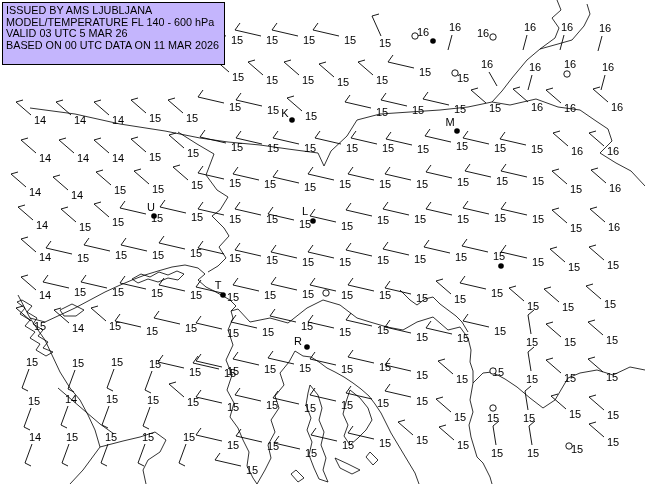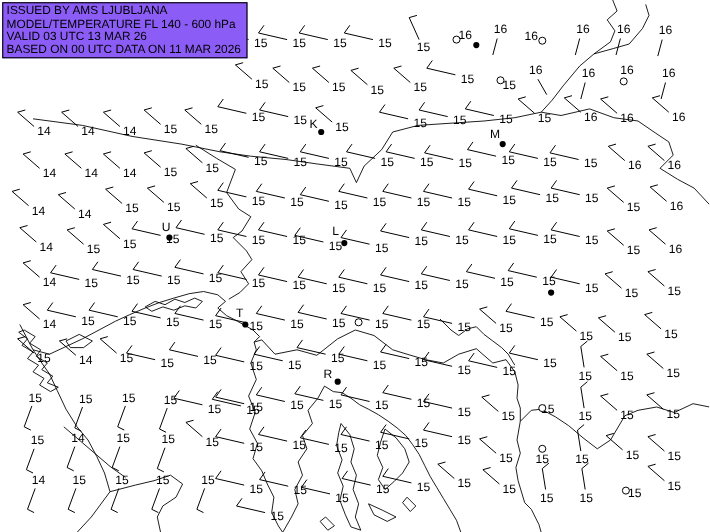--- a/index.html
+++ b/index.html
@@ -1,20 +1,20 @@
 <!DOCTYPE html>
 <html><head>
 <meta charset="utf-8">
 <style>
   html,body{margin:0;padding:0;background:#fff;}
   .stage{position:relative;width:645px;height:484px;background:#fff;overflow:hidden;
          font-family:"Liberation Sans",sans-serif;color:#000;}
   svg.map{position:absolute;left:0;top:0;}
-  .info-box{position:absolute;left:2px;top:2px;background:#8b5cf6;border:1px solid #000;
-            padding:2px 5px 0 3px;font-size:10.8px;line-height:11.7px;white-space:nowrap;}
+  .info-box{position:absolute;left:2px;top:2px;background:#c4b5fd;border:1px solid #000;
+            padding:2px 5px 12px 3px;font-size:10.8px;line-height:11.7px;white-space:nowrap;}
   .info-box .b{font-weight:normal;}
   .model-box{position:absolute;left:2px;top:456px;background:#fff;border:1px solid #000;
              padding:1px 5px 2px 4px;font-size:13.5px;margin-top:36px;}
 </style>
 </head>
 <body>
 
 <div class="stage">
   <svg id="map" class="map" width="645" height="484" viewBox="0 0 645 484">
       <path d="M30,108 L75,114 L120,124 L165,131 L200,138 L228,142 L260,145 L288,149 L318,153 L324,166 L331,151 L347,136 L357,120 L380,114 L410,112 L440,110 L468,107 L492,102 L510,105 L536,99" fill="none" stroke="#000000" stroke-width="0.8" stroke-linejoin="round"></path>
@@ -968,20 +968,20 @@
         <circle cx="433" cy="41" r="2.8" fill="#000000"></circle>
       </g>
       <g>
         <circle cx="501" cy="266" r="2.8" fill="#000000"></circle>
       </g>
     </svg>
 
   <div class="info-box">
     <div>ISSUED BY AMS LJUBLJANA</div>
     <div><span>MODEL/TEMPERATURE </span><span class="b">FL 140 - 600 hPa</span></div>
-    <div class="b">VALID 03 UTC 13 MAR 26</div>
+    <div class="b">VALID 03 UTC 5 MAR 26</div>
     <div>BASED ON 00 UTC DATA ON 11 MAR 2026</div>
   </div>
 
   <div class="model-box">
     <span>MODEL: ALADIN/SI</span>
   </div>
 </div>
 
 </body></html>

